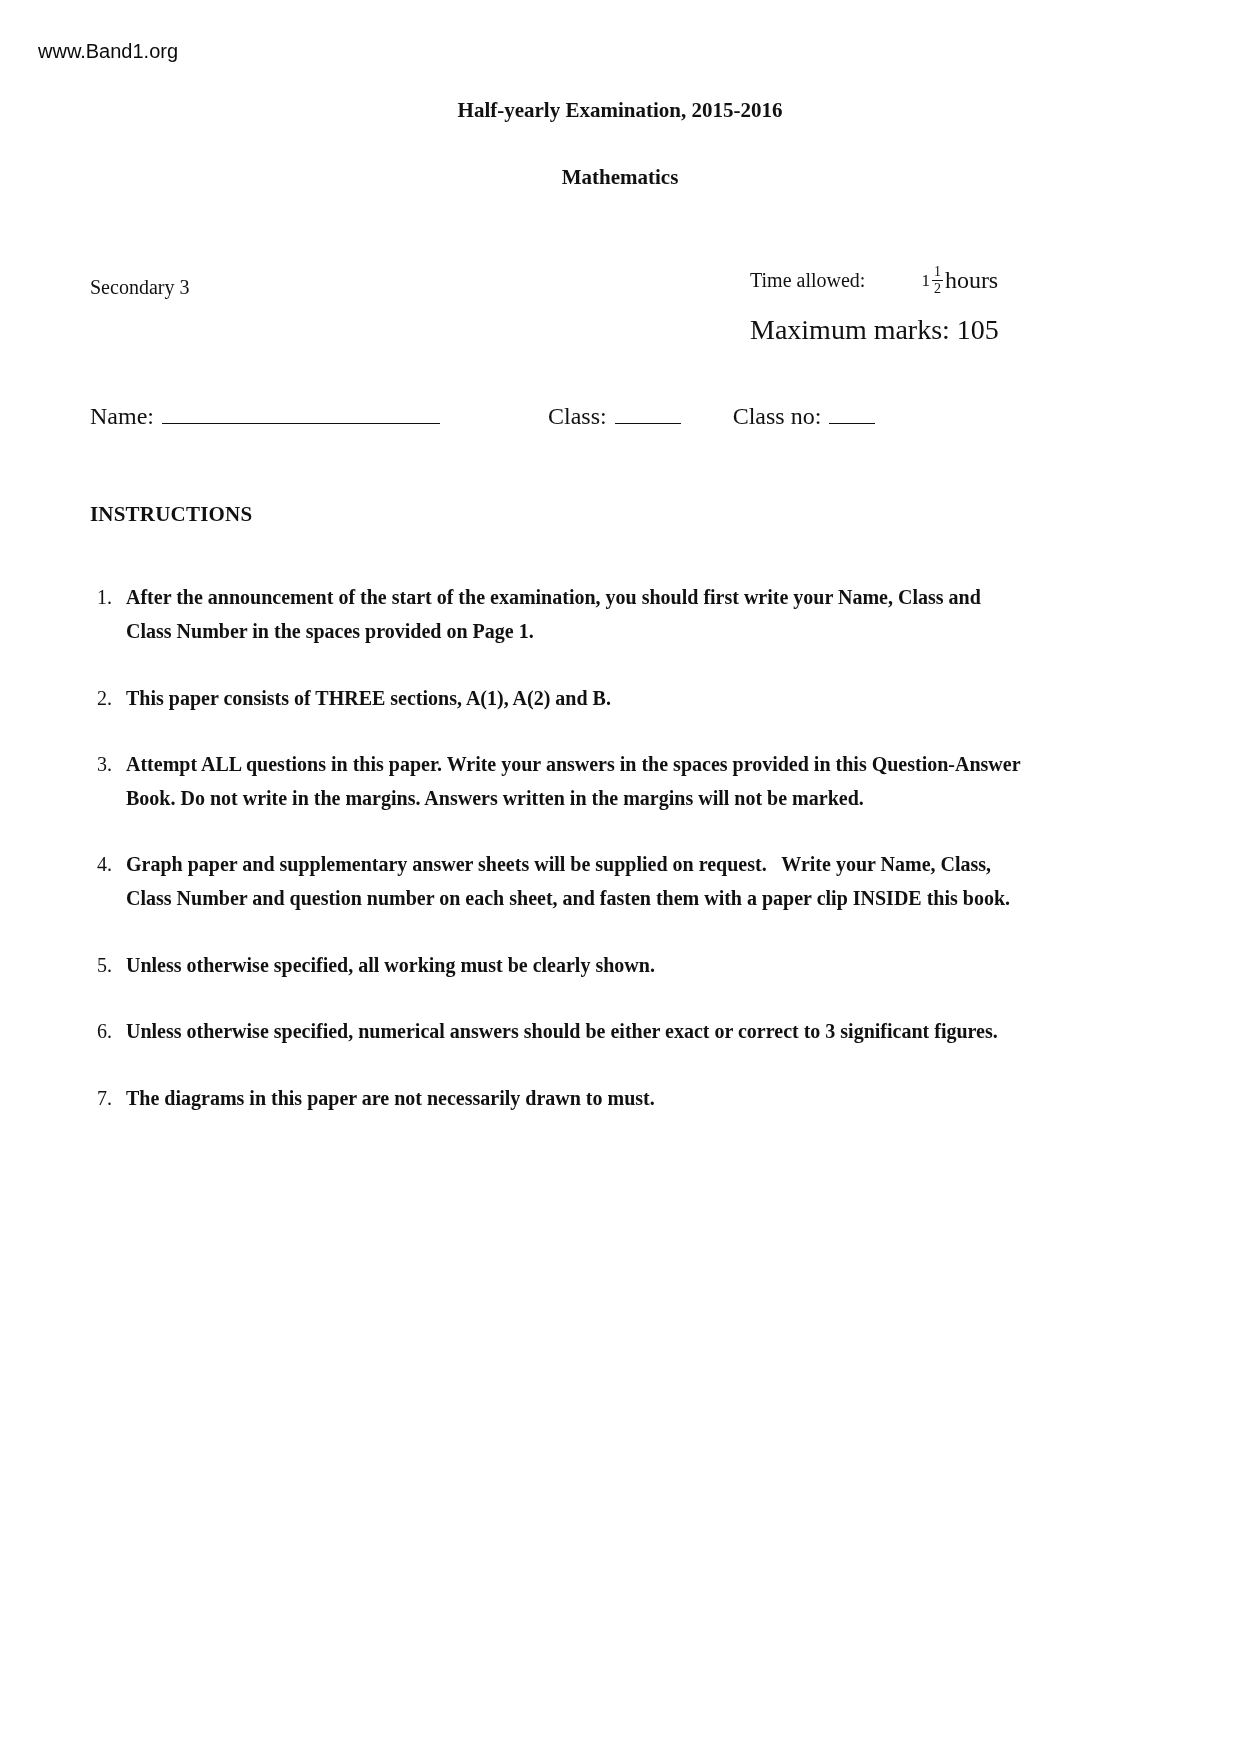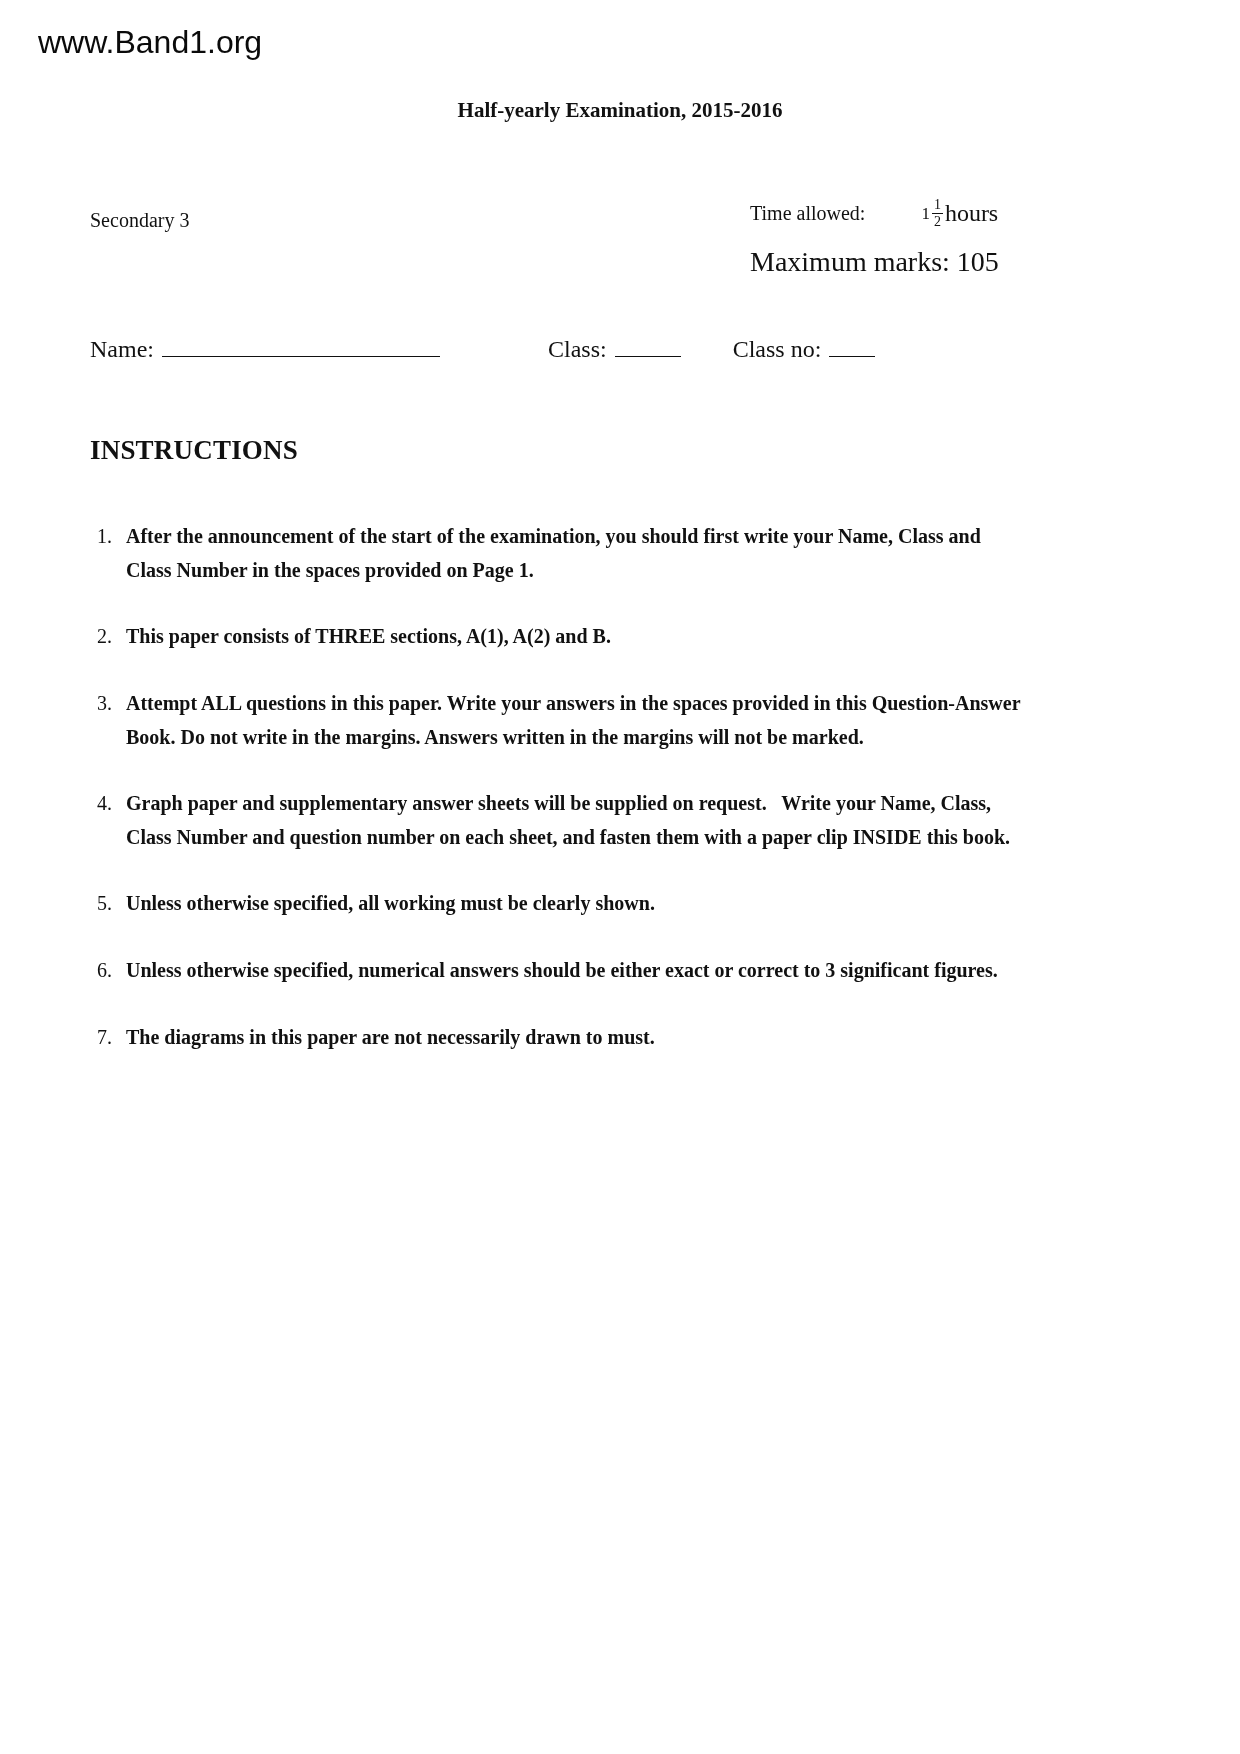--- a/index.html
+++ b/index.html
@@ -14,23 +14,23 @@
   .page {
     position: relative;
     width: 1240px;
     height: 1754px;
     padding: 0 90px;
     overflow: hidden;
   }
   .watermark {
     position: absolute;
     left: 38px;
-    top: 24px;
+    top: 40px;
     font-family: "Liberation Sans", sans-serif;
-    font-size: 32px;
+    font-size: 20px;
     font-weight: 500;
     color: #0a0a0a;
     text-align: center;
   }
   .header { margin-top: 98px; text-align: center; }
   .header .h-line {
     font-size: 21px;
     font-weight: bold;
     line-height: 1.2;
   }
@@ -74,21 +74,21 @@
     vertical-align: baseline;
   }
   .blank.name { width: 278px; }
   .blank.class { width: 66px; }
   .blank.classno { width: 46px; }
   .field-class { margin-left: 108px; }
   .field-classno { margin-left: 52px; }
 
   .inst-title {
     margin-top: 72px;
-    font-size: 27px;
+    font-size: 21px;
     font-weight: bold;
     letter-spacing: 0.2px;
   }
   .inst-list { margin-top: 54px; max-width: 932px; }
   .inst-item {
     display: flex;
     font-size: 20px;
     line-height: 1.68;
     margin-bottom: 33px;
   }
@@ -100,20 +100,21 @@
 </style>
 </head>
 <body>
 
 <div class="page">
 
   <div class="watermark">www.Band1.org</div>
 
   <div class="header">
     <div class="h-line">Half-yearly Examination, 2015-2016</div>
+    <div class="h-line">Mathematics</div>
   </div>
 
   <div class="meta-row">
     <div class="level">Secondary 3</div>
     <div class="meta-right">
       <div class="time-line">
         <span>Time allowed:</span>
         <span class="time-value">
           <span class="whole-num">1</span>
           <span class="frac">

